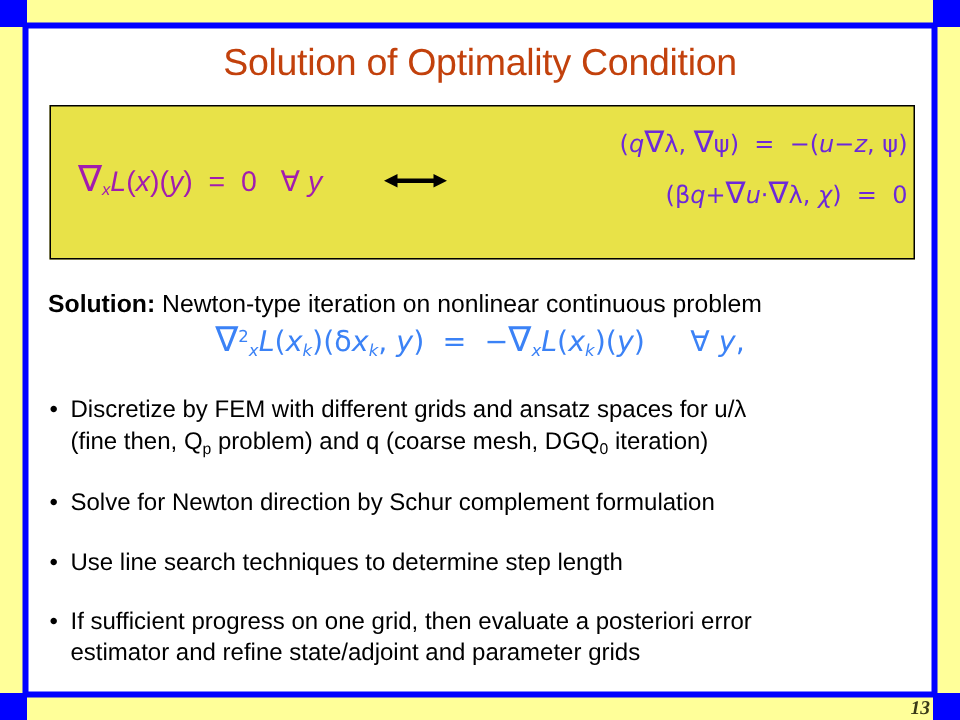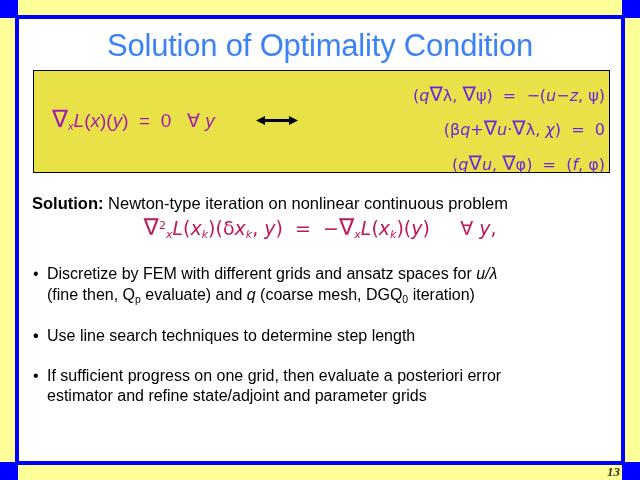--- a/index.html
+++ b/index.html
@@ -110,23 +110,23 @@
     top: 22px;
     right: 22px;
     bottom: 22px;
   }
 
   .title {
     position: absolute;
     left: 0; right: 0;
     top: 6px;
     text-align: center;
-    font-size: 31px;
+    font-size: 25px;
     font-weight: normal;
-    color: #3b82f6;
+    color: #c2410c;
     letter-spacing: -0.2px;
     white-space: nowrap;
   }
 
   
   .eq-box {
     position: absolute;
     left: 11px;
     top: 48px;
     width: 577px;
@@ -185,21 +185,21 @@
   }
   .solution-line b { font-weight: bold; }
 
   .newton-eq {
     position: absolute;
     left: 0; right: 0;
     top: 192px;
     text-align: center;
     font-family: "DejaVu Sans", sans-serif;
     font-size: 19px;
-    color: #be185d;
+    color: #3b82f6;
     white-space: nowrap;
   }
   .newton-eq .nabla { font-size: 23px; }
   .newton-eq .it { font-style: italic; }
   .newton-eq .sub {
     font-size: 11px;
     vertical-align: -0.3em;
     font-style: italic;
   }
   .newton-eq .sup {
@@ -227,21 +227,21 @@
     line-height: 1.30;
     margin-bottom: 14px;
   }
   .bullet .dot {
     position: absolute;
     left: 3px;
     top: 0px;
     font-size: 16px;
     line-height: 1.30;
   }
-  .bullet .it { font-style: italic; }
+  .bullet .it { }
   .bullet .sub {
     font-size: 10.5px;
     vertical-align: -0.32em;
   }
   .b1 { margin-bottom: 19px; }
   .b2 { margin-bottom: 19px; }
   .b3 { margin-bottom: 19px; }
 </style>
 </head>
 <body>
@@ -272,42 +272,42 @@
         <span class="nabla">∇</span><span class="sub">x</span><span class="it">L</span>(<span class="it">x</span>)(<span class="it">y</span>) &nbsp;=&nbsp; 0 &nbsp; ∀ <span class="it">y</span>
       </div>
 
       <svg class="arrow" viewBox="0 0 42 11">
         <path d="M0,5.5 L9,1 L9,4 L33,4 L33,1 L42,5.5 L33,10 L33,7 L9,7 L9,10 Z" fill="#000000"></path>
       </svg>
 
       <div class="eq-right">
         <div>(<span class="it">q</span><span class="nabla">∇</span>λ<span>,</span> <span class="nabla">∇</span>ψ) &nbsp;=&nbsp; −(<span class="it">u</span>−<span class="it">z</span>, ψ)</div>
         <div>(β<span class="it">q</span>+<span class="nabla">∇</span><span class="it">u</span>·<span class="nabla">∇</span>λ, <span class="it">χ</span>) &nbsp;=&nbsp; 0</div>
-        <div>(<span class="it">q</span><span class="nabla">∇</span><span class="it">u</span>, <span class="nabla">∇</span>φ) &nbsp;=&nbsp; (<span class="it">f</span>, φ)</div>
       </div>
     </div>
 
     <div class="solution-line">
       <b>Solution:</b><span> Newton-type iteration on nonlinear continuous problem</span>
     </div>
 
     <div class="newton-eq">
       <span class="nabla">∇</span><span class="sup">2</span><span class="nsub">x</span><span class="it">L</span>(<span class="it">x</span><span class="sub">k</span>)(δ<span class="it">x</span><span class="sub">k</span>, <span class="it">y</span>) &nbsp;=&nbsp; −<span class="nabla">∇</span><span class="nsub">x</span><span class="it">L</span>(<span class="it">x</span><span class="sub">k</span>)(<span class="it">y</span>) &nbsp;&nbsp;&nbsp; ∀ <span class="it">y</span>,
     </div>
 
     <div class="bullets">
 
       <div class="bullet b1">
         <span class="dot">•</span>
         <span>Discretize by FEM with different grids and ansatz spaces for </span><span class="it">u/λ</span><br>
-        <span>(fine then, Q</span><span class="sub">p</span><span> evaluate)  and </span><span class="it">q</span><span>  (coarse mesh, DGQ</span><span class="sub">0</span><span> iteration)</span>
+        <span>(fine then, Q</span><span class="sub">p</span><span> problem)  and </span><span class="it">q</span><span>  (coarse mesh, DGQ</span><span class="sub">0</span><span> iteration)</span>
       </div>
 
       <div class="bullet b2">
         <span class="dot">•</span>
+        <span>Solve for Newton direction by Schur complement formulation</span>
       </div>
 
       <div class="bullet b3">
         <span class="dot">•</span>
         <span>Use line search techniques to determine step length</span>
       </div>
 
       <div class="bullet">
         <span class="dot">•</span>
         <span>If sufficient progress on one grid, then evaluate a posteriori error</span><br>

